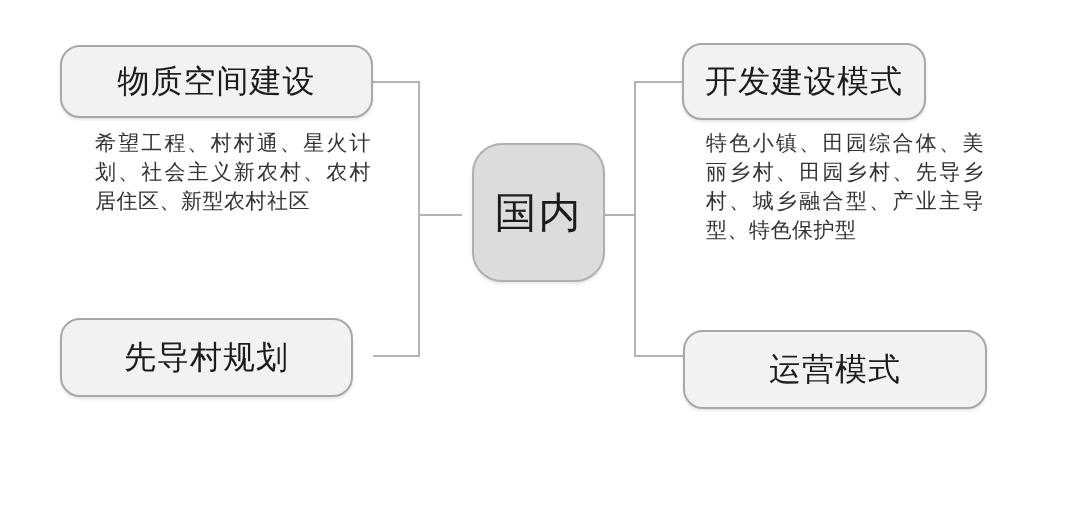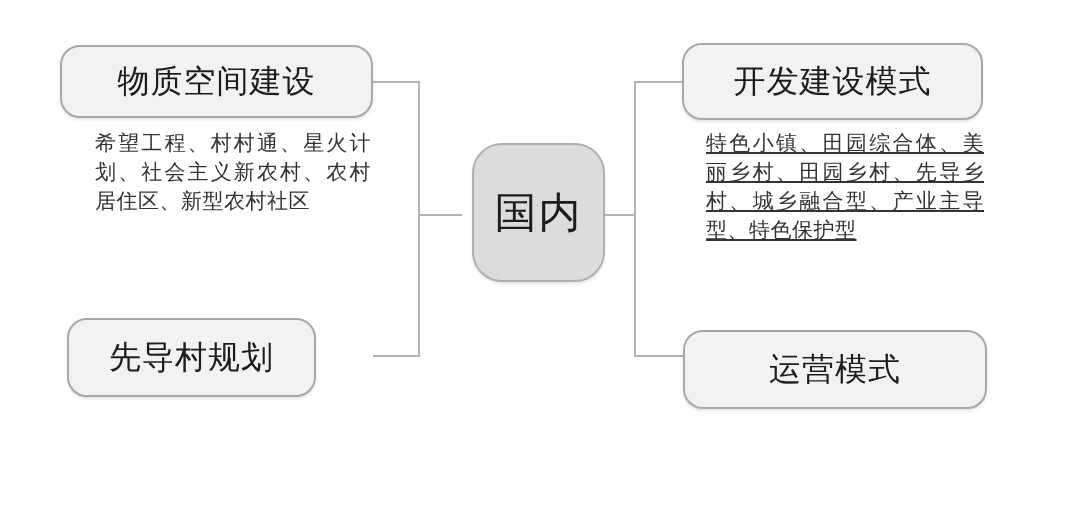--- a/index.html
+++ b/index.html
@@ -78,30 +78,30 @@
   <div class="line" style="left:418px; top:214px; width:44px; height:2px;"></div>
   <div class="line" style="left:593px; top:214px; width:43px; height:2px;"></div>
   <div class="line" style="left:634px; top:81px; width:50px; height:2px;"></div>
   <div class="line" style="left:634px; top:355px; width:51px; height:2px;"></div>
 
   <div class="node" style="left:60px; top:45px; width:313px; height:73px;">
     <span class="title">物质空间建设</span>
   </div>
   <div class="desc" style="left:71px; top:128px; width:276px;margin-left:24px;">希望工程、村村通、星火计划、社会主义新农村、农村居住区、新型农村社区</div>
 
-  <div class="node" style="left:67px; top:318px; width:249px; height:79px;">
+  <div class="node" style="left:60px; top:318px; width:293px; height:79px;">
     <span class="title">先导村规划</span>
   </div>
 
   <div class="node center-node" style="left:460px; top:143px; width:133px; height:139px;margin-left:12px;">
     <div class="center-line">国内</div>
   </div>
 
-  <div class="node" style="left:682px; top:43px; width:301px; height:77px;">
+  <div class="node" style="left:682px; top:43px; width:244px; height:77px;">
     <span class="title">开发建设模式</span>
   </div>
-  <div class="desc" style="left:706px; top:128px; width:278px;text-decoration:underline;">特色小镇、田园综合体、美丽乡村、田园乡村、先导乡村、城乡融合型、产业主导型、特色保护型</div>
+  <div class="desc" style="left:706px; top:128px; width:278px;">特色小镇、田园综合体、美丽乡村、田园乡村、先导乡村、城乡融合型、产业主导型、特色保护型</div>
 
   <div class="node" style="left:683px; top:318px; width:304px; height:79px;margin-top:12px;">
     <span class="title">运营模式</span>
   </div>
 
 </div>
 
 </body></html>

